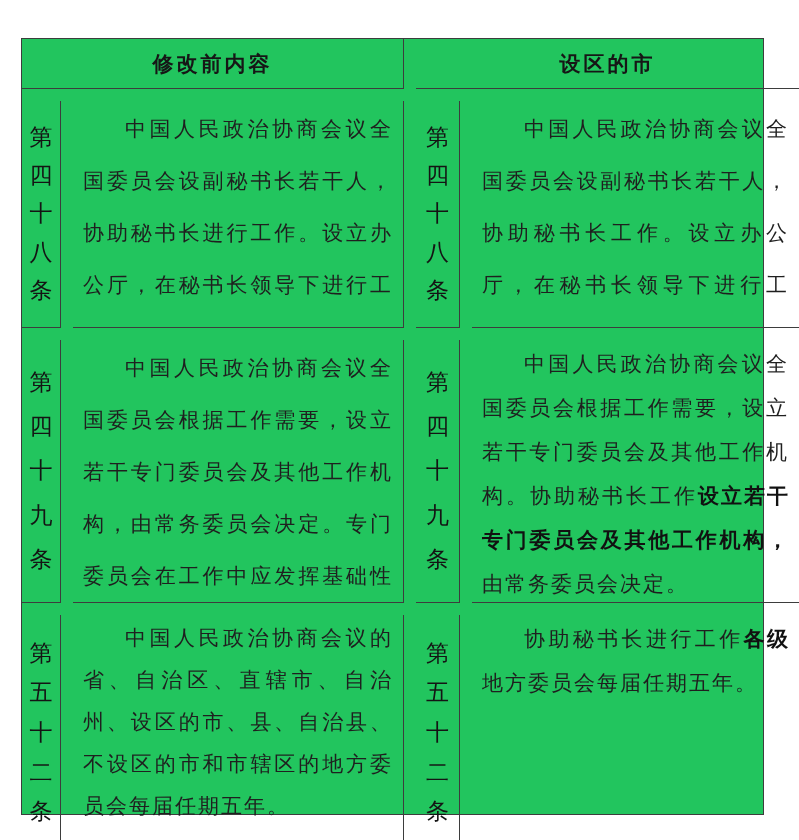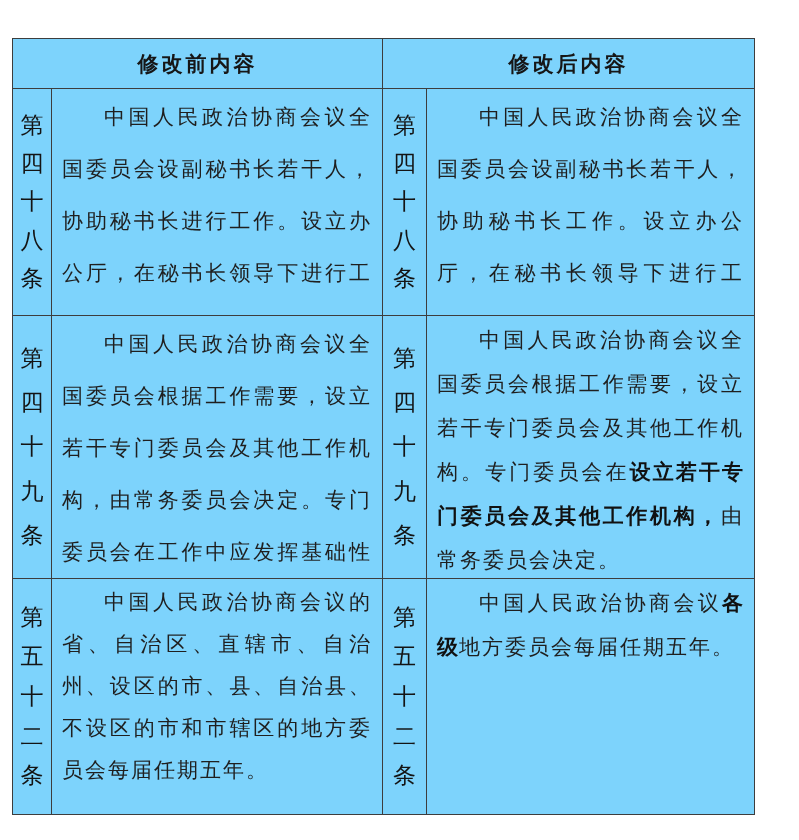--- a/index.html
+++ b/index.html
@@ -10,29 +10,30 @@
   body {
     width: 799px;
     height: 840px;
     position: relative;
     font-family: "Liberation Serif", serif;
     color: #1f1f1f;
     overflow: hidden;
   }
   .comparison-table {
     position: absolute;
-    left: 12px;
+    left: 21px;
     top: 38px;
     width: 741px;
     height: 775px;
     display: grid;
     grid-template-columns: 39px 331px 44px 327px;
     grid-template-rows: 50px 227px 263px 235px;
     border: 1px solid #3d3d3d;
-    background: #7dd3fc;
+    background: #22c55e;
+    gap: 12px;
   }
   .cell {
     box-sizing: border-box;
     border-right: 1px solid #3d3d3d;
     border-bottom: 1px solid #3d3d3d;
     overflow: hidden;
   }
   .cell.no-r { border-right: none; }
   .cell.no-b { border-bottom: none; }
   .header-cell {
@@ -74,21 +75,21 @@
     letter-spacing: 1px;
     color: #111111;
   }
 </style>
 </head>
 <body>
 
 <div class="comparison-table">
 
   <div class="cell header-cell span-left">修改前内容</div>
-  <div class="cell header-cell span-right no-r">修改后内容</div>
+  <div class="cell header-cell span-right no-r">设区的市</div>
 
   <div class="cell num-cell">
       <span>第</span>
       <span>四</span>
       <span>十</span>
       <span>八</span>
       <span>条</span>
     </div>
   <div class="cell content-cell lh-a"><span>中国人民政治协商会议全国委员会设副秘书长若干人，协助秘书长进行工作。设立办公厅，在秘书长领导下进行工作。</span></div>
   <div class="cell num-cell">
@@ -108,32 +109,32 @@
       <span>条</span>
     </div>
   <div class="cell content-cell lh-a"><span>中国人民政治协商会议全国委员会根据工作需要，设立若干专门委员会及其他工作机构，由常务委员会决定。专门委员会在工作中应发挥基础性作用。</span></div>
   <div class="cell num-cell">
       <span>第</span>
       <span>四</span>
       <span>十</span>
       <span>九</span>
       <span>条</span>
     </div>
-  <div class="cell content-cell lh-b no-r"><span>中国人民政治协商会议全国委员会根据工作需要，设立若干专门委员会及其他工作机构。专门委员会在</span><span class="seg-bold">设立若干专门委员会及其他工作机构，</span><span>由常务委员会决定。</span></div>
+  <div class="cell content-cell lh-b no-r"><span>中国人民政治协商会议全国委员会根据工作需要，设立若干专门委员会及其他工作机构。协助秘书长工作</span><span class="seg-bold">设立若干专门委员会及其他工作机构，</span><span>由常务委员会决定。</span></div>
 
   <div class="cell num-cell no-b">
       <span>第</span>
       <span>五</span>
       <span>十</span>
       <span>二</span>
       <span>条</span>
     </div>
   <div class="cell content-cell lh-c no-b"><span>中国人民政治协商会议的省、自治区、直辖市、自治州、设区的市、县、自治县、不设区的市和市辖区的地方委员会每届任期五年。</span></div>
   <div class="cell num-cell no-b">
       <span>第</span>
       <span>五</span>
       <span>十</span>
       <span>二</span>
       <span>条</span>
     </div>
-  <div class="cell content-cell lh-b no-b no-r"><span>中国人民政治协商会议</span><span class="seg-bold">各级</span><span>地方委员会每届任期五年。</span></div>
+  <div class="cell content-cell lh-b no-b no-r"><span>协助秘书长进行工作</span><span class="seg-bold">各级</span><span>地方委员会每届任期五年。</span></div>
 
 </div>
 
 </body></html>

